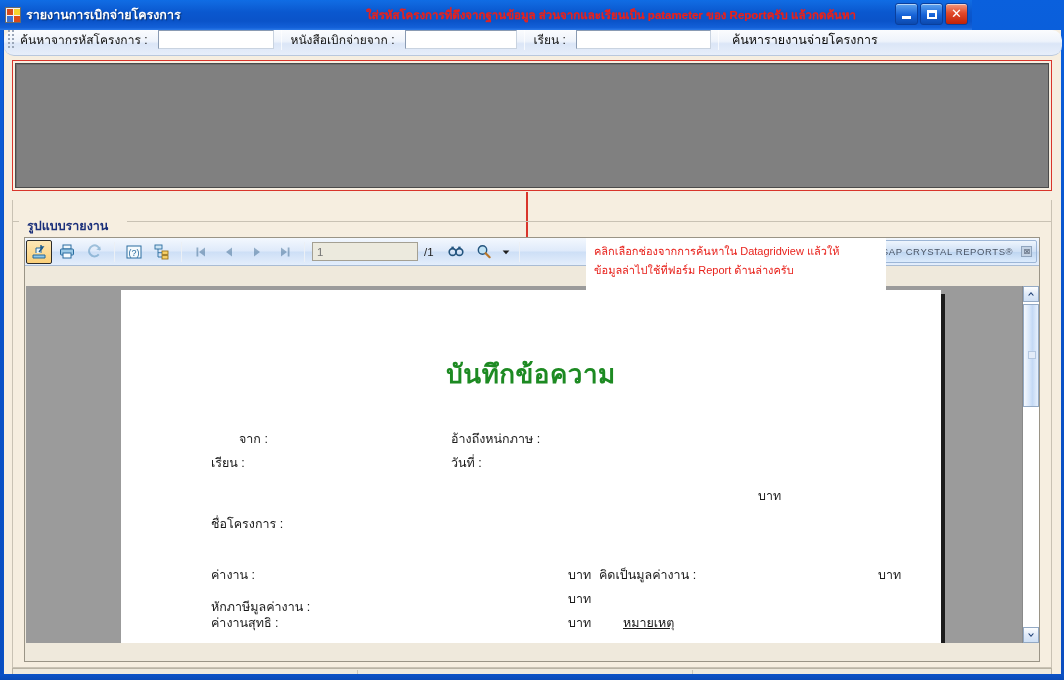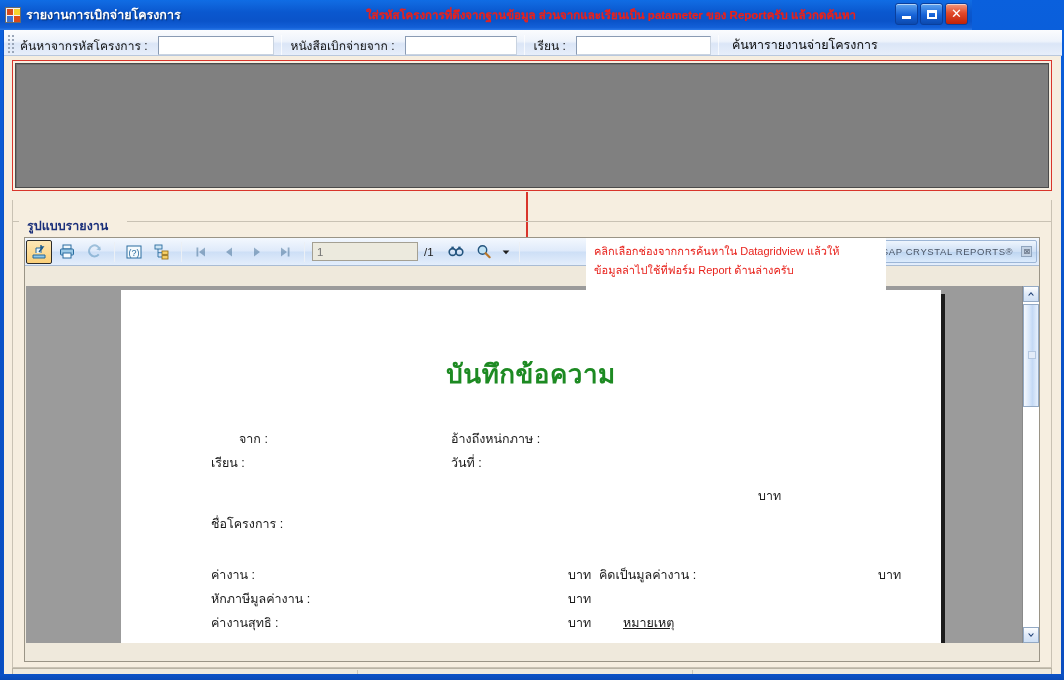--- a/index.html
+++ b/index.html
@@ -76,21 +76,21 @@
     background: #f6eee0;
     border-left: 1px solid #0a52c8;
   }
 
   
   #searchbar {
     position: absolute; left: 0; top: 0;
     width: 1058px; height: 26px;
     background: linear-gradient(to bottom, #fbfcfe 0%, #eef3fb 45%, #dbe6f7 55%, #e7eefa 100%);
     border-bottom: 1px solid #b9c8dd;
-    display: flex; align-items: flex-end;
+    display: flex; align-items: flex-start; border-radius: 10px;
   }
   .tb-grip {
     width: 8px; height: 20px; margin-left: 2px; flex: none;
     background-image:
       radial-gradient(circle at 2px 2px, #9aa6b8 1px, transparent 1.2px);
     background-size: 4px 4px;
     background-position: 1px 3px;
   }
   .tb-label {
     font-size: 12px; color: #101010; padding: 0 6px;
@@ -482,21 +482,21 @@
           <div class="rpt rpt-lbl" style="left:330px; top:163px;">วันที่ :</div>
 
           <div class="rpt rpt-lbl" style="left:637px; top:196px;">บาท</div>
           <div class="rpt rpt-lbl" style="left:90px; top:224px;">ชื่อโครงการ :</div>
 
           <div class="rpt rpt-lbl" style="left:90px; top:275px;">ค่างาน :</div>
           <div class="rpt rpt-lbl" style="left:447px; top:275px;">บาท</div>
           <div class="rpt rpt-lbl" style="left:478px; top:275px;">คิดเป็นมูลค่างาน :</div>
           <div class="rpt rpt-lbl" style="left:757px; top:275px;">บาท</div>
 
-          <div class="rpt rpt-lbl" style="left:90px; top:299px;">หักภาษีมูลค่างาน :</div>
+          <div class="rpt rpt-lbl" style="left:90px; top:307px;">หักภาษีมูลค่างาน :</div>
           <div class="rpt rpt-lbl" style="left:447px; top:299px;">บาท</div>
 
           <div class="rpt rpt-lbl" style="left:90px; top:323px;">ค่างานสุทธิ :</div>
           <div class="rpt rpt-lbl" style="left:447px; top:323px;">บาท</div>
           <div class="rpt rpt-lbl u" style="left:502px; top:323px;">หมายเหตุ</div>
         </div>
       </div>
 
       <div id="cr-vscroll">
         <div class="sb-arrow" id="sb-up">

